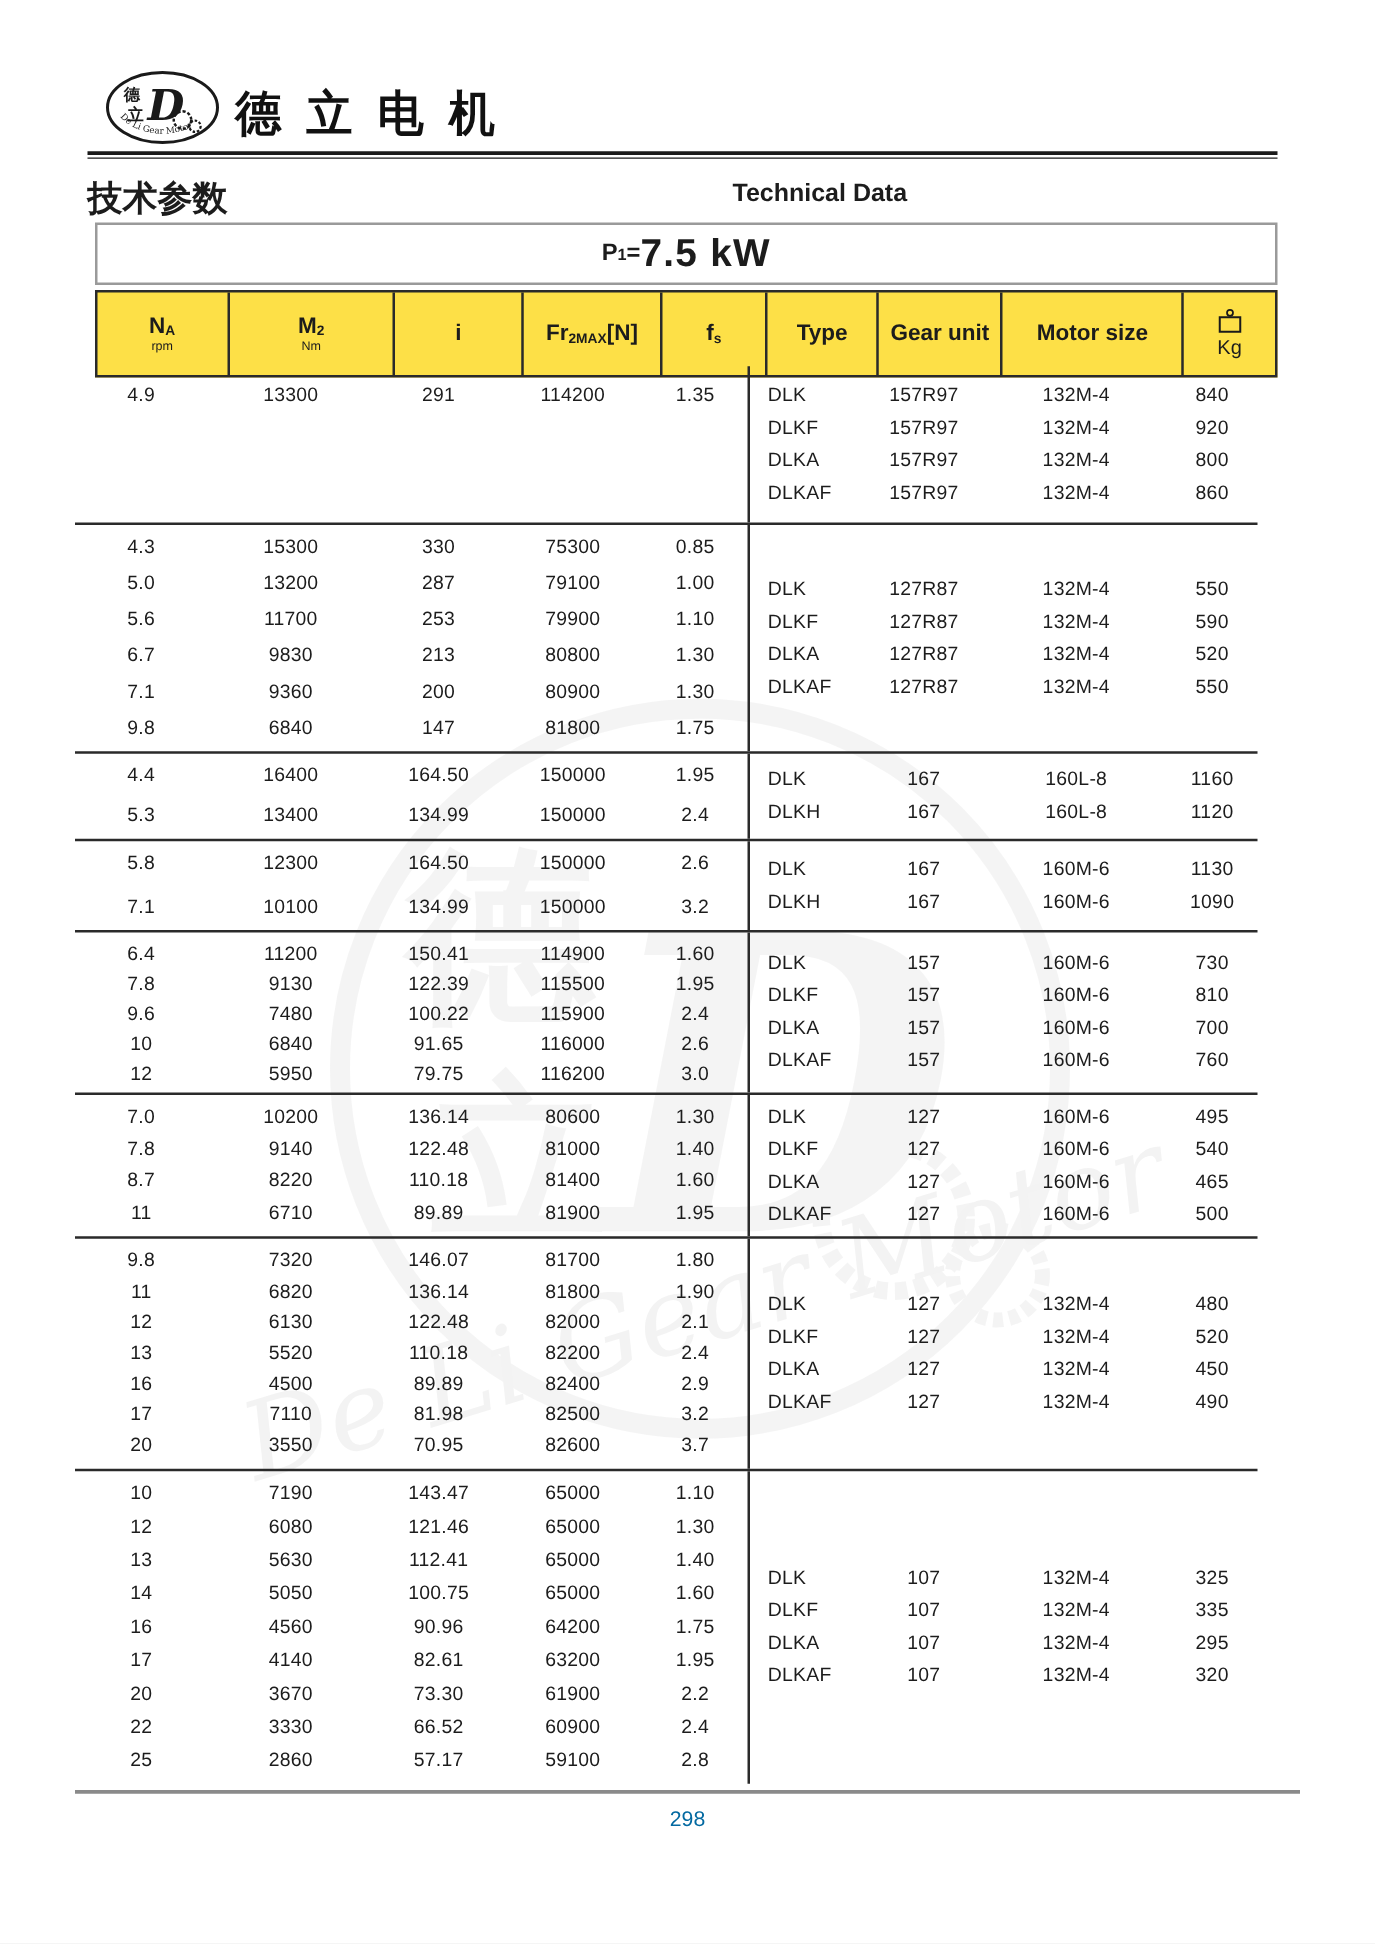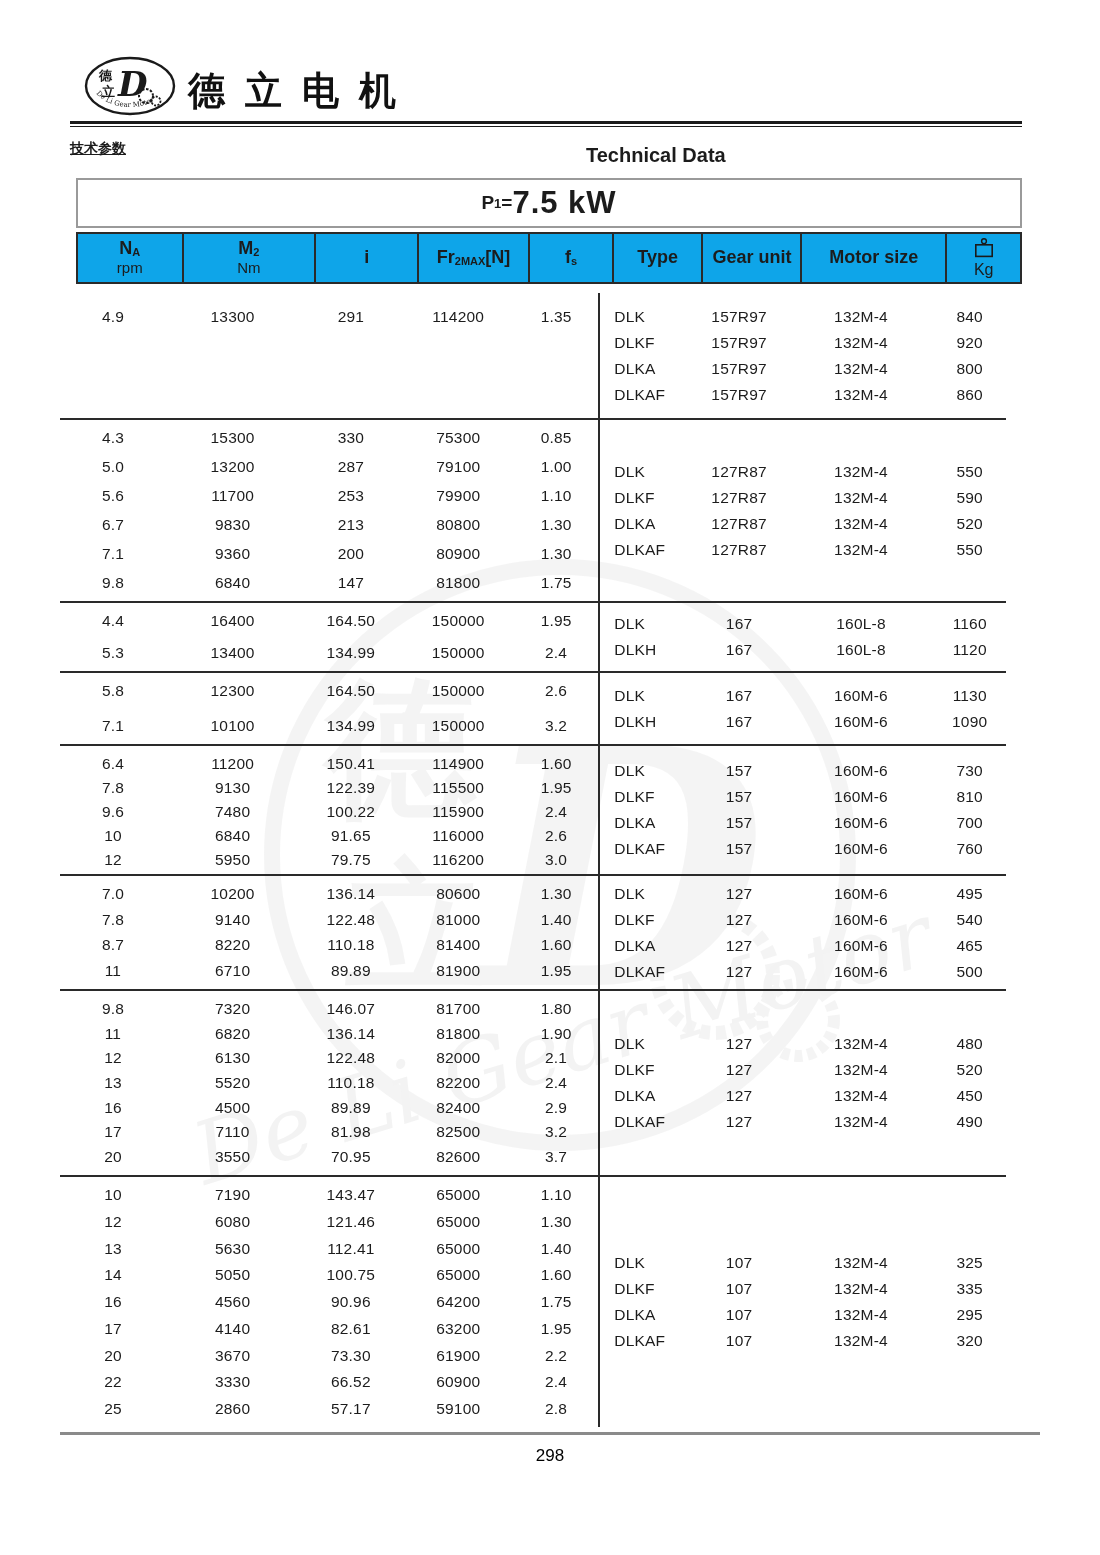--- a/index.html
+++ b/index.html
@@ -11,41 +11,41 @@
   }
   
   .logo { position:absolute; left:82px; top:54px; width:96px; height:66px; }
   .brand-name {
     position:absolute; left:188px; top:66px; font-size:37px; font-weight:bold;
     letter-spacing:20px; font-family:"DejaVu Serif", serif; color:#111;
     transform:scaleY(1.05);
   }
   .top-rule { position:absolute; left:70px; top:121px; width:952px; height:6px;
     border-top:3px solid #1a1a1a; border-bottom:1px solid #1a1a1a; }
-  .sec-cn { position:absolute; left:70px; top:140px; font-size:14px; font-weight:bold;text-decoration:underline; }
+  .sec-cn { position:absolute; left:70px; top:140px; font-size:28px; font-weight:bold; }
   .sec-en { position:absolute; left:586px; top:144px; font-size:20px; font-weight:bold; }
   
   .power-box {
     position:absolute; left:76px; top:178px; width:946px; height:50px;
     border:2px solid #9a9a9a; display:flex; align-items:center; justify-content:center;
   }
   .power-box .p-small { font-size:19px; font-weight:bold; }
   .power-box .p-sub { font-size:13px; font-weight:bold; vertical-align:-3px; }
   .power-box .p-big { font-size:31px; font-weight:bold; letter-spacing:1px; }
   
   .thead {
-    position:absolute; left:76px; top:232px; width:946px; height:52px;
-    display:flex; border:2px solid #2a2a2a; background:#0ea5e9;
+    position:absolute; left:76px; top:232px; width:946px; height:70px;
+    display:flex; border:2px solid #2a2a2a; background:#fde047;
   }
   .th { border-right:2px solid #2a2a2a; display:flex; flex-direction:column;
     align-items:center; justify-content:center; line-height:1.1; }
   .th:last-child { border-right:none; }
   .th .main { font-size:18px; font-weight:bold; }
   .th .sub { font-size:11px; font-weight:bold; vertical-align:-2px; }
-  .th .unit { font-size:15px; font-weight:normal; margin-top:1px; }
+  .th .unit { font-size:10px; font-weight:normal; margin-top:1px; }
   .c0{width:11.2%}.c1{width:14.1%}.c2{width:10.9%}.c3{width:11.8%}.c4{width:8.9%}
   .c5{width:9.5%}.c6{width:10.5%}.c7{width:15.4%}.c8{width:7.7%}
   .kg-icon { display:block; margin:0 auto; }
   
   #groups { position:absolute; left:60px; top:293px; width:946px; }
   .group { display:flex; border-bottom:2px solid #2a2a2a; }
   .group:last-child { border-bottom:none; }
   .gleft { width:56.9%; display:flex; flex-direction:column; justify-content:space-between; padding:6px 0; }
   .gright { width:43.1%; border-left:2px solid #2a2a2a; display:flex; flex-direction:column; justify-content:center; padding:6px 0; }
   .group.align-top .gleft { justify-content:flex-start; padding-top:12px; }
@@ -59,21 +59,21 @@
   .group:nth-child(1){height:127px}
   .group:nth-child(2){height:183px}
   .group:nth-child(3){height:70px}
   .group:nth-child(4){height:73px}
   .group:nth-child(5){height:130px}
   .group:nth-child(6){height:115px}
   .group:nth-child(7){height:186px}
   .group:nth-child(8){height:250px}
   
   .footer-rule { position:absolute; left:60px; top:1432px; width:980px; height:0; border-top:3px solid #8a8a8a; }
-  .page-num { position:absolute; left:0; top:1446px; width:1100px; text-align:center; font-size:17px; color:#000000; }
+  .page-num { position:absolute; left:0; top:1446px; width:1100px; text-align:center; font-size:17px; color:#0369a1; }
   
   .watermark { position:absolute; left:150px; top:545px; width:820px; height:680px; opacity:0.075; pointer-events:none; }
 </style>
 </head>
 <body>
 
 <div class="page">
 
   <svg class="watermark" viewBox="0 0 820 680">
     <circle cx="410" cy="310" r="288" fill="none" stroke="#777" stroke-width="16"></circle>

